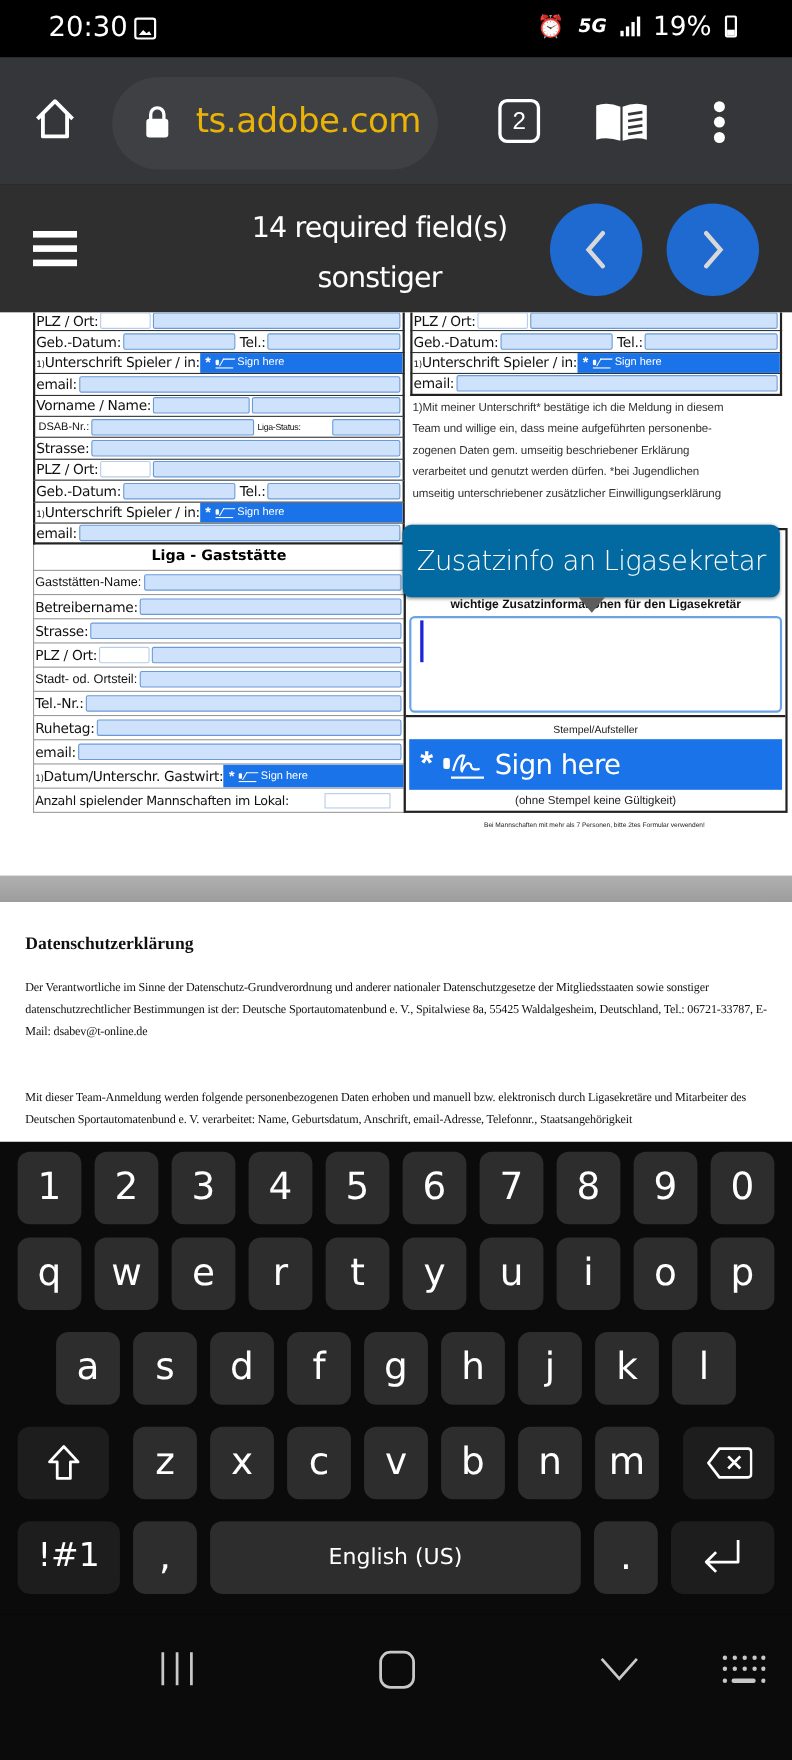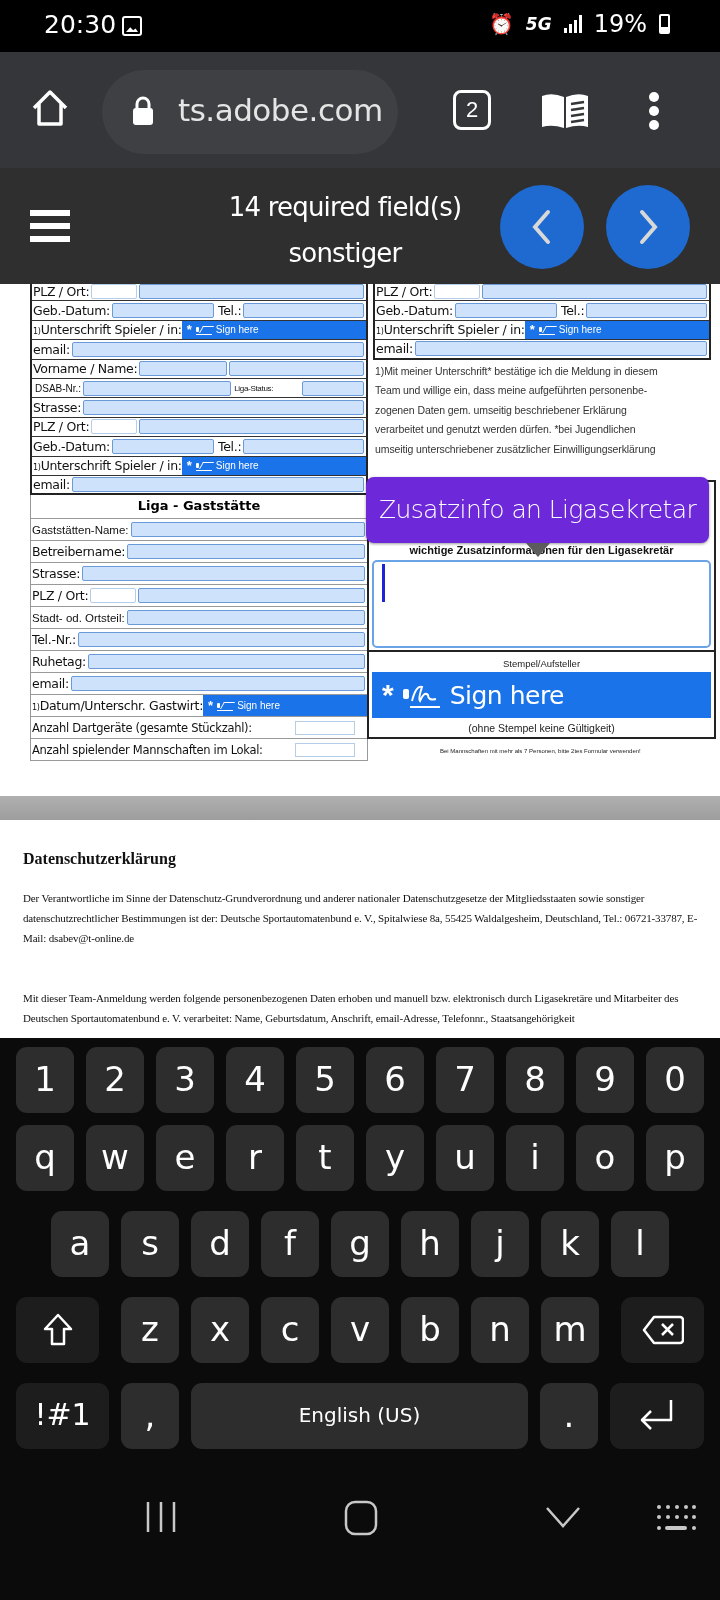--- a/index.html
+++ b/index.html
@@ -17,21 +17,21 @@
   .sb-signal { display: flex; align-items: flex-end; gap: 2px; height: 18px; }
   .sb-signal span { width: 3px; background: #fff; display: block; }
   .sb-battery { width: 11px; height: 20px; border: 2px solid #fff; position: relative; border-radius: 2px; }
   .sb-battery::after { content: ""; position: absolute; left: 0; right: 0; bottom: 0; height: 30%; background: #fff; }
 
   
   .browserbar { position: absolute; left: 0; top: 52px; width: 720px; height: 116px; background: #35363a; }
   .home-icon { position: absolute; left: 30px; top: 36px; width: 40px; height: 40px; }
   .urlbox { position: absolute; left: 102px; top: 18px; width: 296px; height: 84px; border-radius: 42px; background: #3f4044; }
   .lock-icon { position: absolute; left: 30px; top: 26px; width: 22px; height: 30px; }
-  .url-text { position: absolute; left: 76px; top: 22px; color: #e5e5e5; font-size: 31px; font-family: "DejaVu Sans", sans-serif; letter-spacing: -0.5px; text-align: center; }
+  .url-text { position: absolute; left: 76px; top: 22px; color: #eab308; font-size: 31px; font-family: "DejaVu Sans", sans-serif; letter-spacing: -0.5px; text-align: center; }
   .tabs-btn { position: absolute; left: 453px; top: 38px; width: 38px; height: 40px; border: 3px solid #fff; border-radius: 8px; color: #fff; font-size: 22px; text-align: center; line-height: 34px; }
   .reader-icon { position: absolute; left: 540px; top: 40px; width: 50px; height: 38px; }
   .menu-dots { position: absolute; left: 648px; top: 40px; width: 12px; height: 38px; display: flex; flex-direction: column; justify-content: space-between; align-items: center; }
   .menu-dots span { width: 10px; height: 10px; border-radius: 50%; background: #fff; display: block; }
 
   
   .adobebar { position: absolute; left: 0; top: 168px; width: 720px; height: 116px; background: #2f2f2f; }
   .hamburger { position: absolute; left: 30px; top: 42px; width: 40px; height: 32px; display: flex; flex-direction: column; justify-content: space-between; }
   .hamburger span { height: 6px; background: #fff; display: block; }
   .req-text { position: absolute; left: 200px; top: 16px; width: 290px; text-align: center; color: #fff; font-size: 26px; line-height: 46px; font-family: "DejaVu Sans", sans-serif; letter-spacing: -0.8px; }
@@ -70,21 +70,21 @@
   .caret { position: absolute; left: 10px; top: 2px; width: 3px; height: 38px; background: #1a25d8; }
   .zsep { position: absolute; left: 0; right: 0; top: 172px; border-top: 2px solid #222; }
   .stempel-lbl { position: absolute; left: 0; right: 0; top: 182px; text-align: center; font-size: 9.5px; color: #222; }
   .sign-big { position: absolute; left: 3px; right: 3px; top: 195px; height: 46px; background: #1a73e8; color: #fff; display: flex; align-items: center; padding-left: 10px; gap: 8px; }
   .sign-big .star { font-size: 30px; font-weight: bold; line-height: 30px; }
   .pen-big { width: 40px; height: 28px; position: relative; }
   .sign-big .txt { font-size: 25px; font-family: "DejaVu Sans", sans-serif; letter-spacing: -0.5px; }
   .ohne { position: absolute; left: 0; right: 0; top: 246px; text-align: center; font-size: 10.5px; color: #222; }
   .mannschaft-note { position: absolute; left: 440px; top: 464px; font-size: 6px; color: #222; white-space: nowrap; }
 
-  .tooltip { position: absolute; left: 366px; top: 193px; width: 343px; height: 66px; background: #6d28d9; border-radius: 8px; color: #fff; font-size: 25px; text-align: center; line-height: 66px; font-family: "DejaVu Sans", sans-serif; letter-spacing: -0.6px; font-weight: 300; box-shadow: 0 1px 3px rgba(0,0,0,0.4); }
+  .tooltip { position: absolute; left: 366px; top: 193px; width: 343px; height: 66px; background: #0369a1; border-radius: 8px; color: #fff; font-size: 25px; text-align: center; line-height: 66px; font-family: "DejaVu Sans", sans-serif; letter-spacing: -0.6px; font-weight: 300; box-shadow: 0 1px 3px rgba(0,0,0,0.4); }
   .tooltip::after { content: ""; position: absolute; left: 160px; bottom: -14px; border-left: 12px solid transparent; border-right: 12px solid transparent; border-top: 14px solid #5c5c5c; }
 
   .pagegap { position: absolute; left: 0; top: 512px; width: 720px; height: 24px; background: linear-gradient(#b0b0b0, #9d9d9d); }
   .page2 { position: absolute; left: 0; top: 536px; width: 720px; height: 300px; background: #fff; font-family: "Liberation Serif", serif; color: #111; }
   .p2-title { position: absolute; left: 23px; top: 30px; font-weight: bold; font-size: 16px; }
   .p2-para { position: absolute; left: 23px; width: 690px; font-size: 11px; line-height: 20px; letter-spacing: -0.15px; }
   .p2-para1 { top: 68px; }
   .p2-para2 { top: 168px; }
 
   
@@ -271,24 +271,20 @@
         <span class="lbl">email:</span>
         <span class="fld grow"></span>
       </div>
       <div class="row thin" style="height:22px">
         <span class="lbl"><span class="sup">1)</span><span>Datum/Unterschr. Gastwirt:</span></span>
         <span class="sign-inline">
           <span class="star">*</span>
           <span class="pen-mini"></span>
           <span>Sign here</span>
         </span>
-      </div>
-      <div class="row thin" style="height:22px">
-        <span class="lbl" style="font-size:11.5px">Anzahl Dartgeräte (gesamte Stückzahl):</span>
-        <span class="countbox"></span>
       </div>
       <div class="row thin" style="height:22px">
         <span class="lbl" style="font-size:11.5px">Anzahl spielender Mannschaften im Lokal:</span>
         <span class="countbox"></span>
       </div>
     </div>
 
     <div class="rcol">
       <div class="row strong">
         <span class="lbl">PLZ / Ort:</span>

